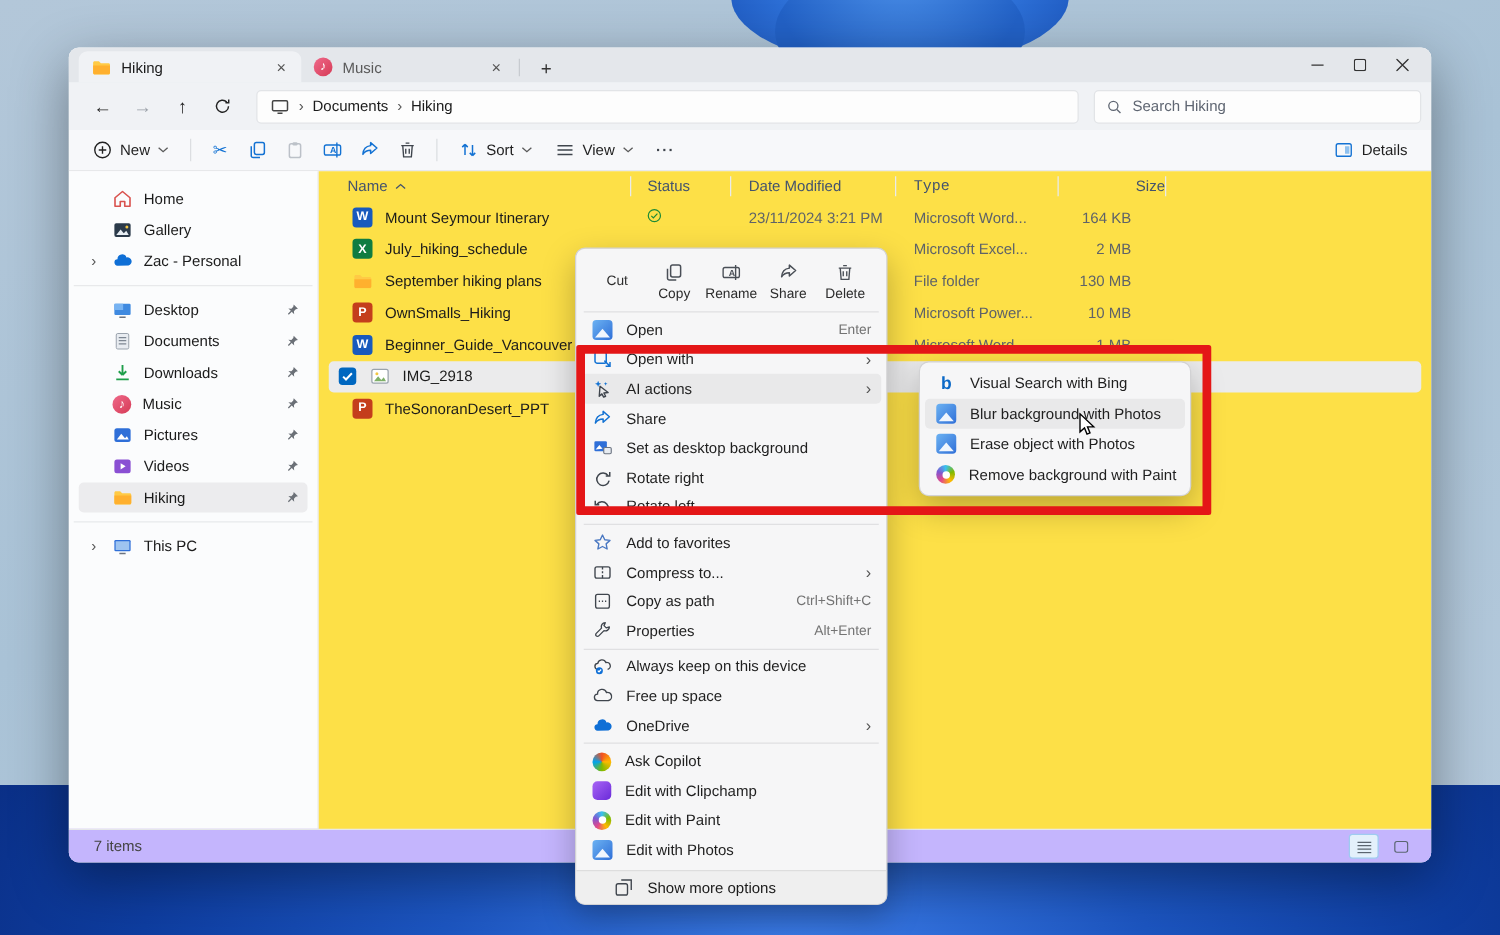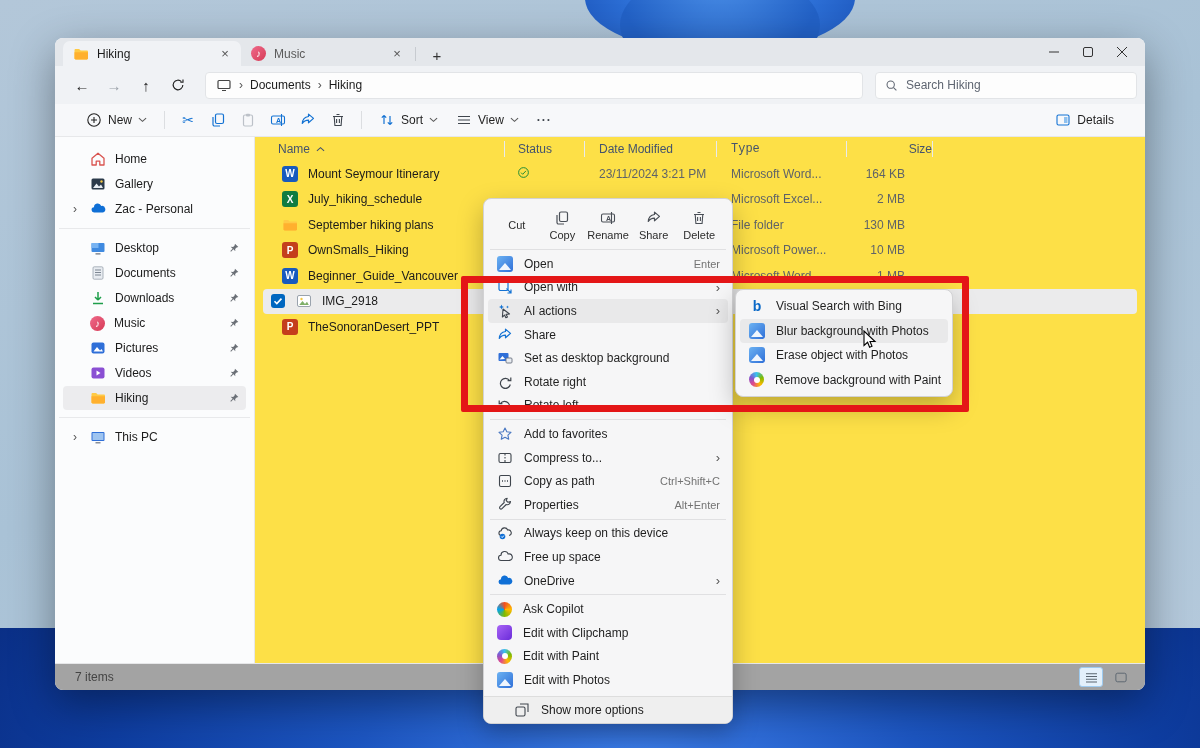--- a/index.html
+++ b/index.html
@@ -39,21 +39,21 @@
   .navbar { height:38px; background:#f0f2f5; display:flex; align-items:center; padding:0 8px 0 14px; gap:6px; flex:none; }
   .navico { width:26px; height:26px; display:flex; align-items:center; justify-content:center; font-size:15px; color:#222; border-radius:4px; }
   .navico.disabled { color:#9aa0a8; }
   .crumbbox { flex:1; height:27px; background:#fdfdfd; border:1px solid #e2e4e7; border-radius:4px;
               display:flex; align-items:center; padding:0 10px; gap:7px; margin:0 6px 0 8px; }
   .crumbsep { color:#555; font-size:12px; }
   .searchbox { width:262px; height:27px; background:#fdfdfd; border:1px solid #e2e4e7; border-radius:4px;
                display:flex; align-items:center; padding:0 9px; gap:8px; color:#5f6672; }
 
   
-  .toolbar { height:33px; background:#f7f8fa; border-bottom:1px solid #e7e8ea; display:flex; align-items:center; padding:0 24px; gap:4px; flex:none; }
+  .toolbar { height:33px; background:#f7f8fa; border-bottom:1px solid #e7e8ea; display:flex; align-items:center; padding:0 12px; gap:4px; flex:none; }
   .tbtn { display:flex; align-items:center; gap:6px; padding:0 7px; height:26px; border-radius:4px; color:#1f1f1f; }
   .tico { width:26px; height:26px; display:flex; align-items:center; justify-content:center; border-radius:4px; }
   .tsep { width:1px; height:18px; background:#dcdee1; margin:0 6px; }
   .toolbar .spacer { flex:1; }
   .scis { color:#1372d3; font-size:14px; }
 
   
   .bodyrow { flex:1; display:flex; min-height:0; }
   .sidebar { width:200px; background:#fbfcfd; border-right:1px solid #e6e7e9; padding-top:9px; overflow:hidden; }
   .sitem { height:24px; margin:1px 8px; border-radius:4px; display:flex; align-items:center; gap:9px; padding:0 6px 0 6px; }
@@ -79,27 +79,27 @@
   .frow.selected .fc-name { padding-left:7px; }
   .fc-status { width:80px; padding-left:12px; }
   .fc-date { width:132px; padding-left:14px; color:#5f6368; }
   .fc-type { width:130px; padding-left:14px; color:#5f6368; }
   .fc-size { width:86px; text-align:right; padding-right:28px; color:#5f6368; }
   .fic { width:16px; height:16px; border-radius:3px; color:#fff; font-size:10px; font-weight:bold;
          display:flex; align-items:center; justify-content:center; flex:none; }
   .fic.word { background:#185abd; } .fic.excel { background:#107c41; } .fic.ppt { background:#c43e1c; }
 
   
-  .statusbar { height:27px; border-top:1px solid #e6e7e9; display:flex; align-items:center; padding:0 12px 0 20px; color:#444; flex:none; background:#a3a3a3; }
+  .statusbar { height:27px; border-top:1px solid #e6e7e9; display:flex; align-items:center; padding:0 12px 0 20px; color:#444; flex:none; background:#c4b5fd; }
   .statusbar .spacer { flex:1; }
   .vbtn { width:24px; height:20px; border-radius:3px; display:flex; align-items:center; justify-content:center; margin-left:6px; }
   .vbtn.selected { background:#e3f0fb; border:1px solid #9ecbf0; }
 
   
-  .menu { position:absolute; left:483px; top:198px; width:250px; background:#f6f6f7; border:1px solid #d2d2d4;
+  .menu { position:absolute; left:460px; top:198px; width:250px; background:#f6f6f7; border:1px solid #d2d2d4;
           border-radius:8px; box-shadow:0 10px 26px rgba(0,0,0,.26); z-index:5; overflow:hidden; }
   .menu-body { padding:4px; }
   .quickrow { height:44px; display:flex; align-items:center; justify-content:space-around; padding:0 6px; }
   .qbtn { width:44px; display:flex; flex-direction:column; align-items:center; gap:3px; font-size:11px; color:#2c2c2c; }
   .msep { height:1px; background:#e0e0e2; margin:2px 2px; }
   .mi { height:23.6px; display:flex; align-items:center; gap:11px; padding:0 8px 0 9px; border-radius:4px; color:#1f1f1f; }
   .mi.hl { background:#e9e9ea; }
   .mi .lab { flex:1; white-space:nowrap; }
   .mi .sc { color:#737373; font-size:11px; }
   .mi .chev { color:#555; font-size:13px; }

